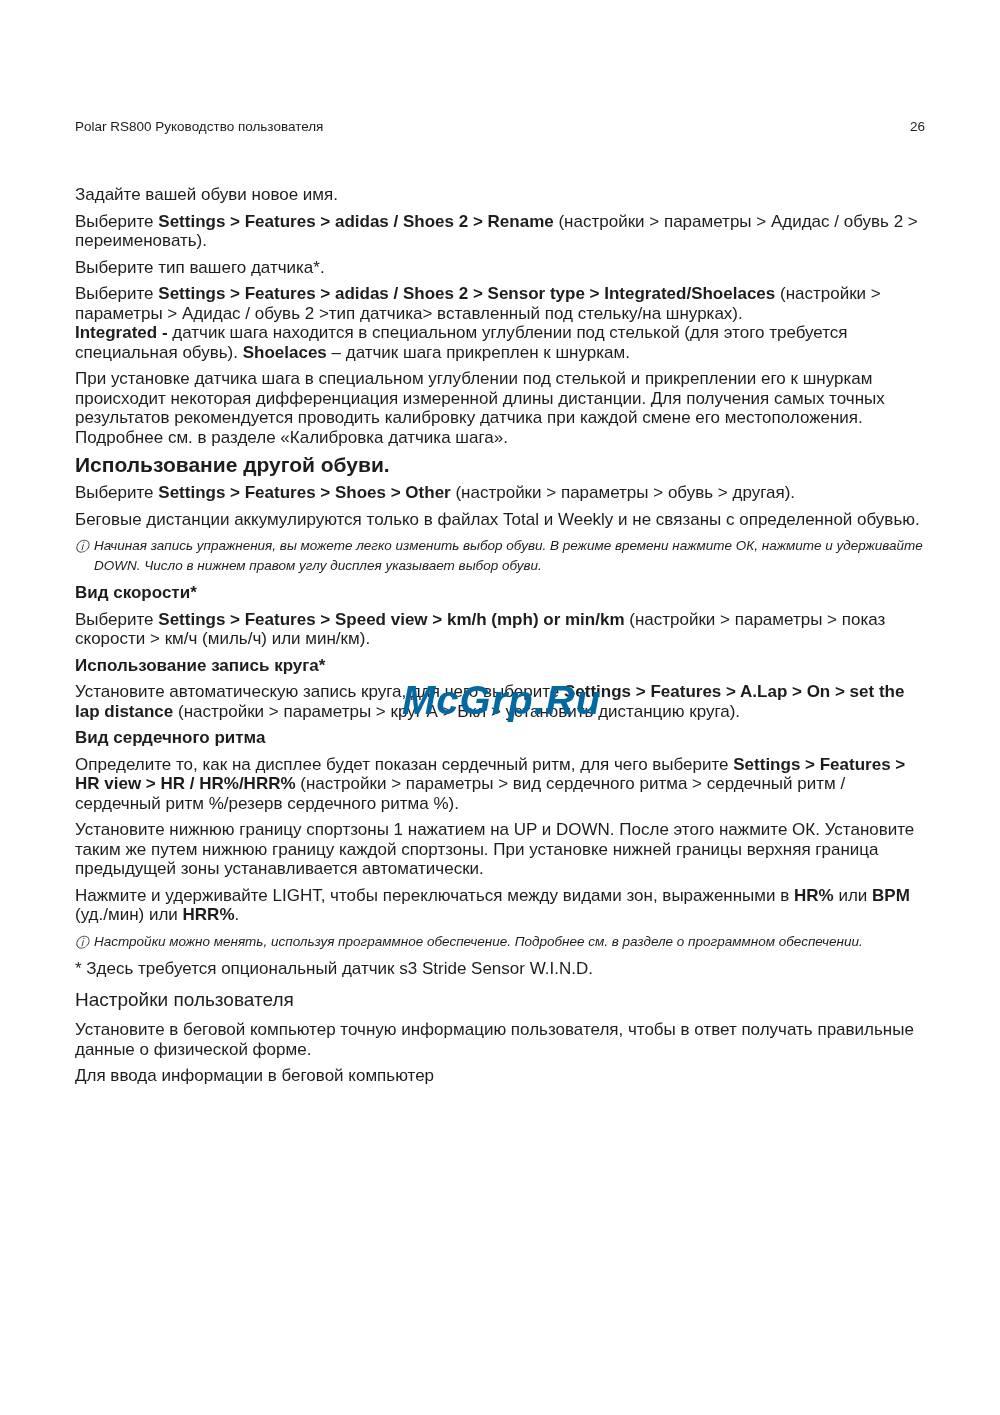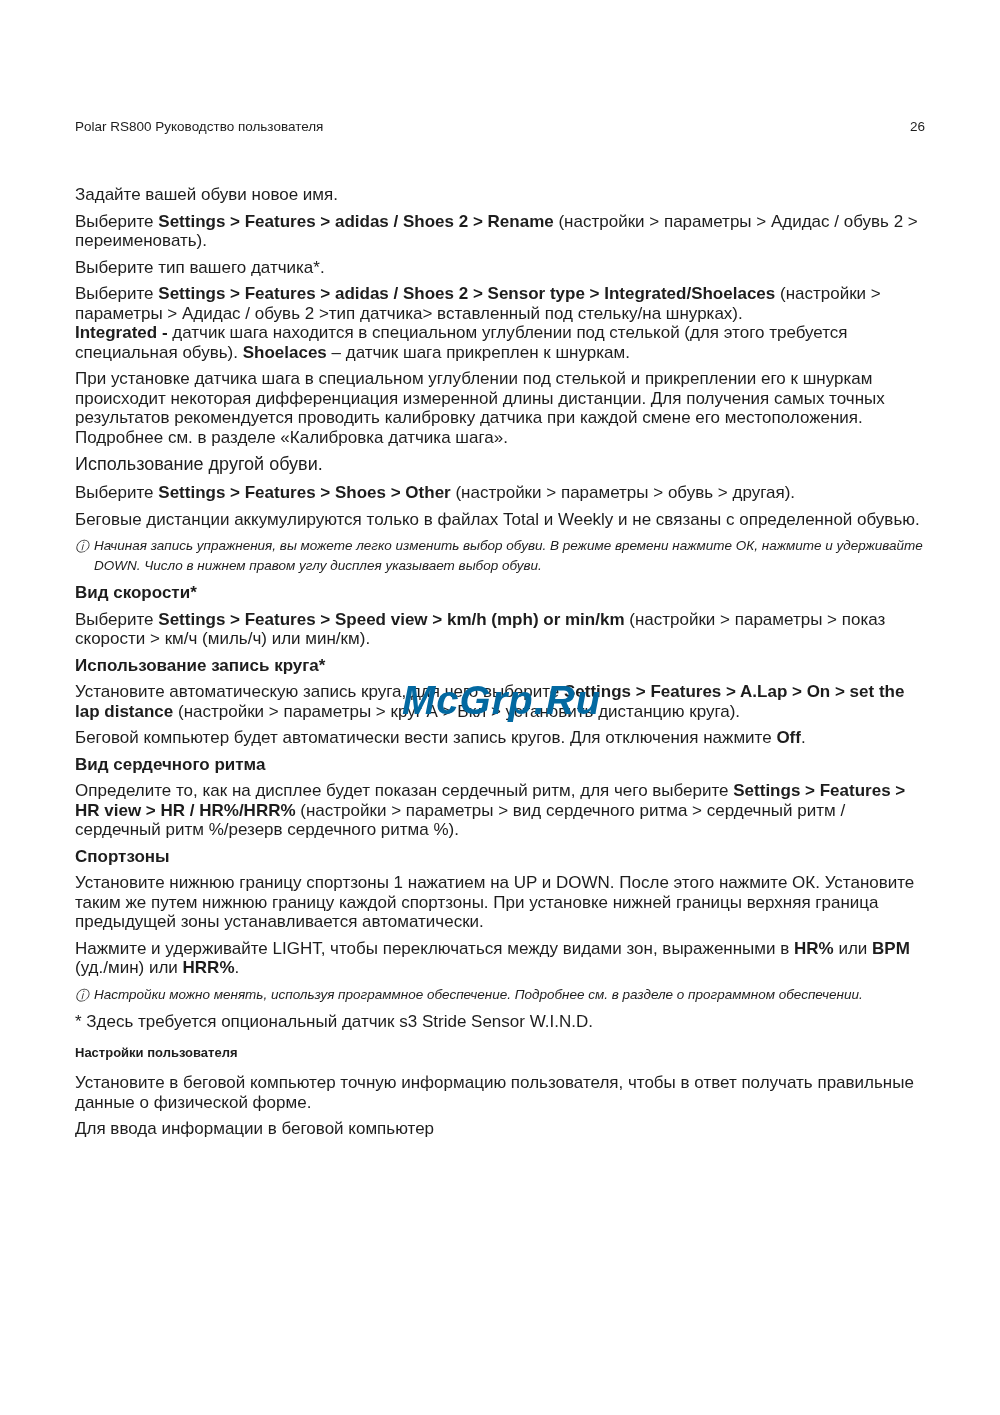--- a/index.html
+++ b/index.html
@@ -34,29 +34,29 @@
     margin: 0 0 7px 0;
   }
   .para b { font-weight: bold; }
   .heading-bold {
     font-size: 17px;
     line-height: 19.5px;
     font-weight: bold;
     margin: 3px 0 7px 0;
   }
   .subheading {
-    font-size: 18px;
+    font-size: 21px;
     line-height: 21px;
-    font-weight: normal;
+    font-weight: bold;
     margin: 3px 0 8px 0;
   }
   .h1-heading {
-    font-size: 13px;
+    font-size: 19px;
     line-height: 25px;
-    font-weight: bold;
+    font-weight: normal;
     margin: 9px 0 8px 0;
   }
   .note {
     position: relative;
     font-size: 13.5px;
     line-height: 20px;
     font-style: italic;
     padding-left: 19px;
     margin: 1px 0 7px 0;
   }
@@ -95,24 +95,22 @@
       <div class="para"><span>Выберите </span><b>Settings &gt; Features &gt; adidas / Shoes 2 &gt; Sensor type &gt; Integrated/Shoelaces</b><span> (настройки &gt; параметры &gt; Адидас / обувь 2 &gt;тип датчика&gt; вставленный под стельку/на шнурках).</span><br><b>Integrated -</b><span> датчик шага находится в специальном углублении под стелькой (для этого требуется специальная обувь). </span><b>Shoelaces</b><span> – датчик шага прикреплен к шнуркам.</span></div>
       <div class="para"><span>При установке датчика шага в специальном углублении под стелькой и прикреплении его к шнуркам происходит некоторая дифференциация измеренной длины дистанции. Для получения самых точных результатов рекомендуется проводить калибровку датчика при каждой смене его местоположения. Подробнее см. в разделе «Калибровка датчика шага».</span></div>
       <div class="subheading"><span>Использование другой обуви.</span></div>
       <div class="para"><span>Выберите </span><b>Settings &gt; Features &gt; Shoes  &gt; Other</b><span> (настройки &gt; параметры &gt; обувь &gt; другая).</span></div>
       <div class="para"><span>Беговые дистанции аккумулируются только в файлах Total и Weekly и не связаны с определенной обувью.</span></div>
       <div class="note"><span class="note-icon">ⓘ</span><span>Начиная запись упражнения, вы можете легко изменить выбор обуви. В режиме времени нажмите ОК, нажмите и удерживайте DOWN. Число в нижнем правом углу дисплея указывает выбор обуви.</span></div>
       <div class="heading-bold"><span>Вид скорости*</span></div>
       <div class="para"><span>Выберите </span><b>Settings &gt; Features &gt; Speed view  &gt; km/h (mph) or min/km</b><span> (настройки &gt; параметры &gt; показ скорости &gt; км/ч (миль/ч) или мин/км).</span></div>
       <div class="heading-bold"><span>Использование запись круга*</span></div>
       <div class="para"><span>Установите автоматическую запись круга, для чего выберите </span><b>Settings &gt; Features &gt; A.Lap  &gt; On &gt; set the lap distance</b><span> (настройки &gt; параметры &gt; круг А &gt; Вкл &gt; установить дистанцию круга).</span></div>
-      <div class="para"><span>Беговой компьютер будет автоматически вести запись кругов. Для отключения нажмите </span><b>Off</b><span>.</span></div>
       <div class="heading-bold"><span>Вид сердечного ритма</span></div>
       <div class="para"><span>Определите то, как на дисплее будет показан сердечный ритм, для чего выберите </span><b>Settings &gt; Features &gt; HR view &gt; HR / HR%/HRR%</b><span> (настройки &gt; параметры &gt; вид сердечного ритма &gt; сердечный ритм / сердечный ритм %/резерв сердечного ритма %).</span></div>
-      <div class="heading-bold"><span>Спортзоны</span></div>
       <div class="para"><span>Установите нижнюю границу спортзоны 1 нажатием на UP и DOWN. После этого нажмите ОК. Установите таким же путем нижнюю границу каждой спортзоны. При установке нижней границы верхняя граница предыдущей зоны устанавливается автоматически.</span></div>
       <div class="para"><span>Нажмите и удерживайте LIGHT, чтобы переключаться между видами  зон, выраженными в </span><b>HR%</b><span> или </span><b>BPM</b><span> (уд./мин) или </span><b>HRR%</b><span>.</span></div>
       <div class="note"><span class="note-icon">ⓘ</span><span>Настройки можно менять, используя программное обеспечение. Подробнее см. в разделе о программном обеспечении.</span></div>
       <div class="para"><span>* Здесь требуется опциональный датчик s3 Stride Sensor W.I.N.D.</span></div>
       <div class="h1-heading"><span>Настройки пользователя</span></div>
       <div class="para"><span>Установите в беговой компьютер точную информацию  пользователя, чтобы в ответ получать правильные данные о физической форме.</span></div>
       <div class="para"><span>Для ввода информации в беговой компьютер</span></div>
     </div>
   <div class="watermark" style="color: #0369a1; font-style: italic;">McGrp.Ru</div>
 </div>

